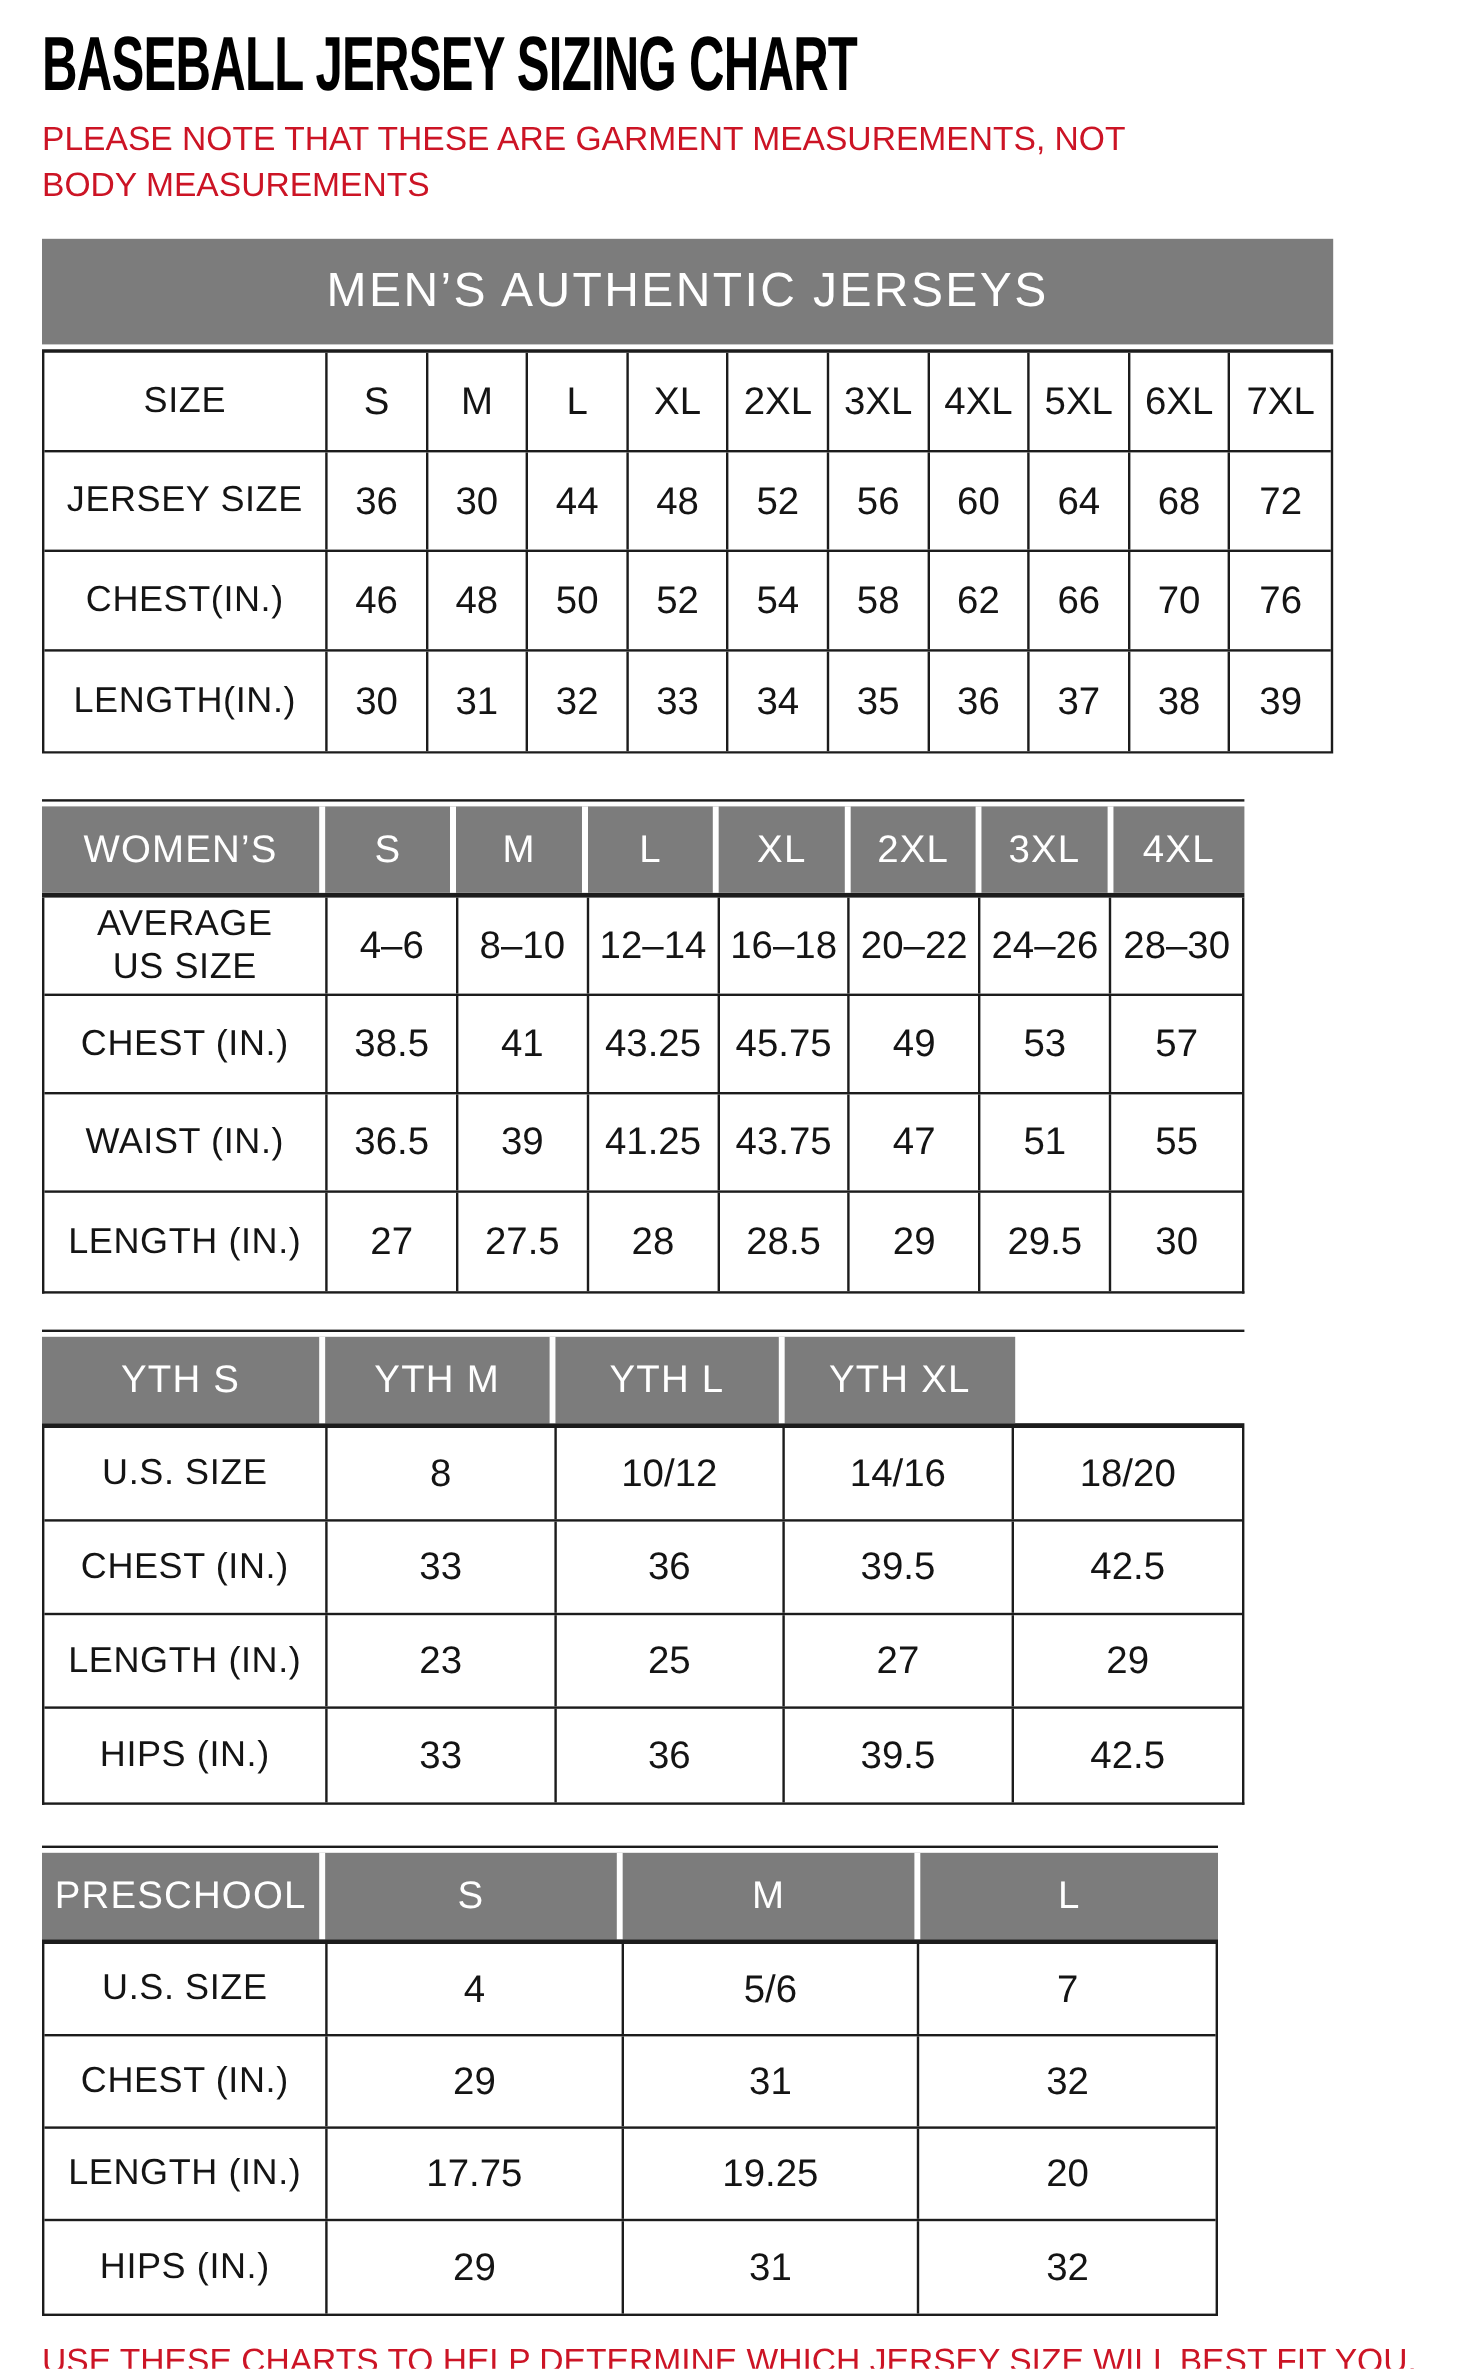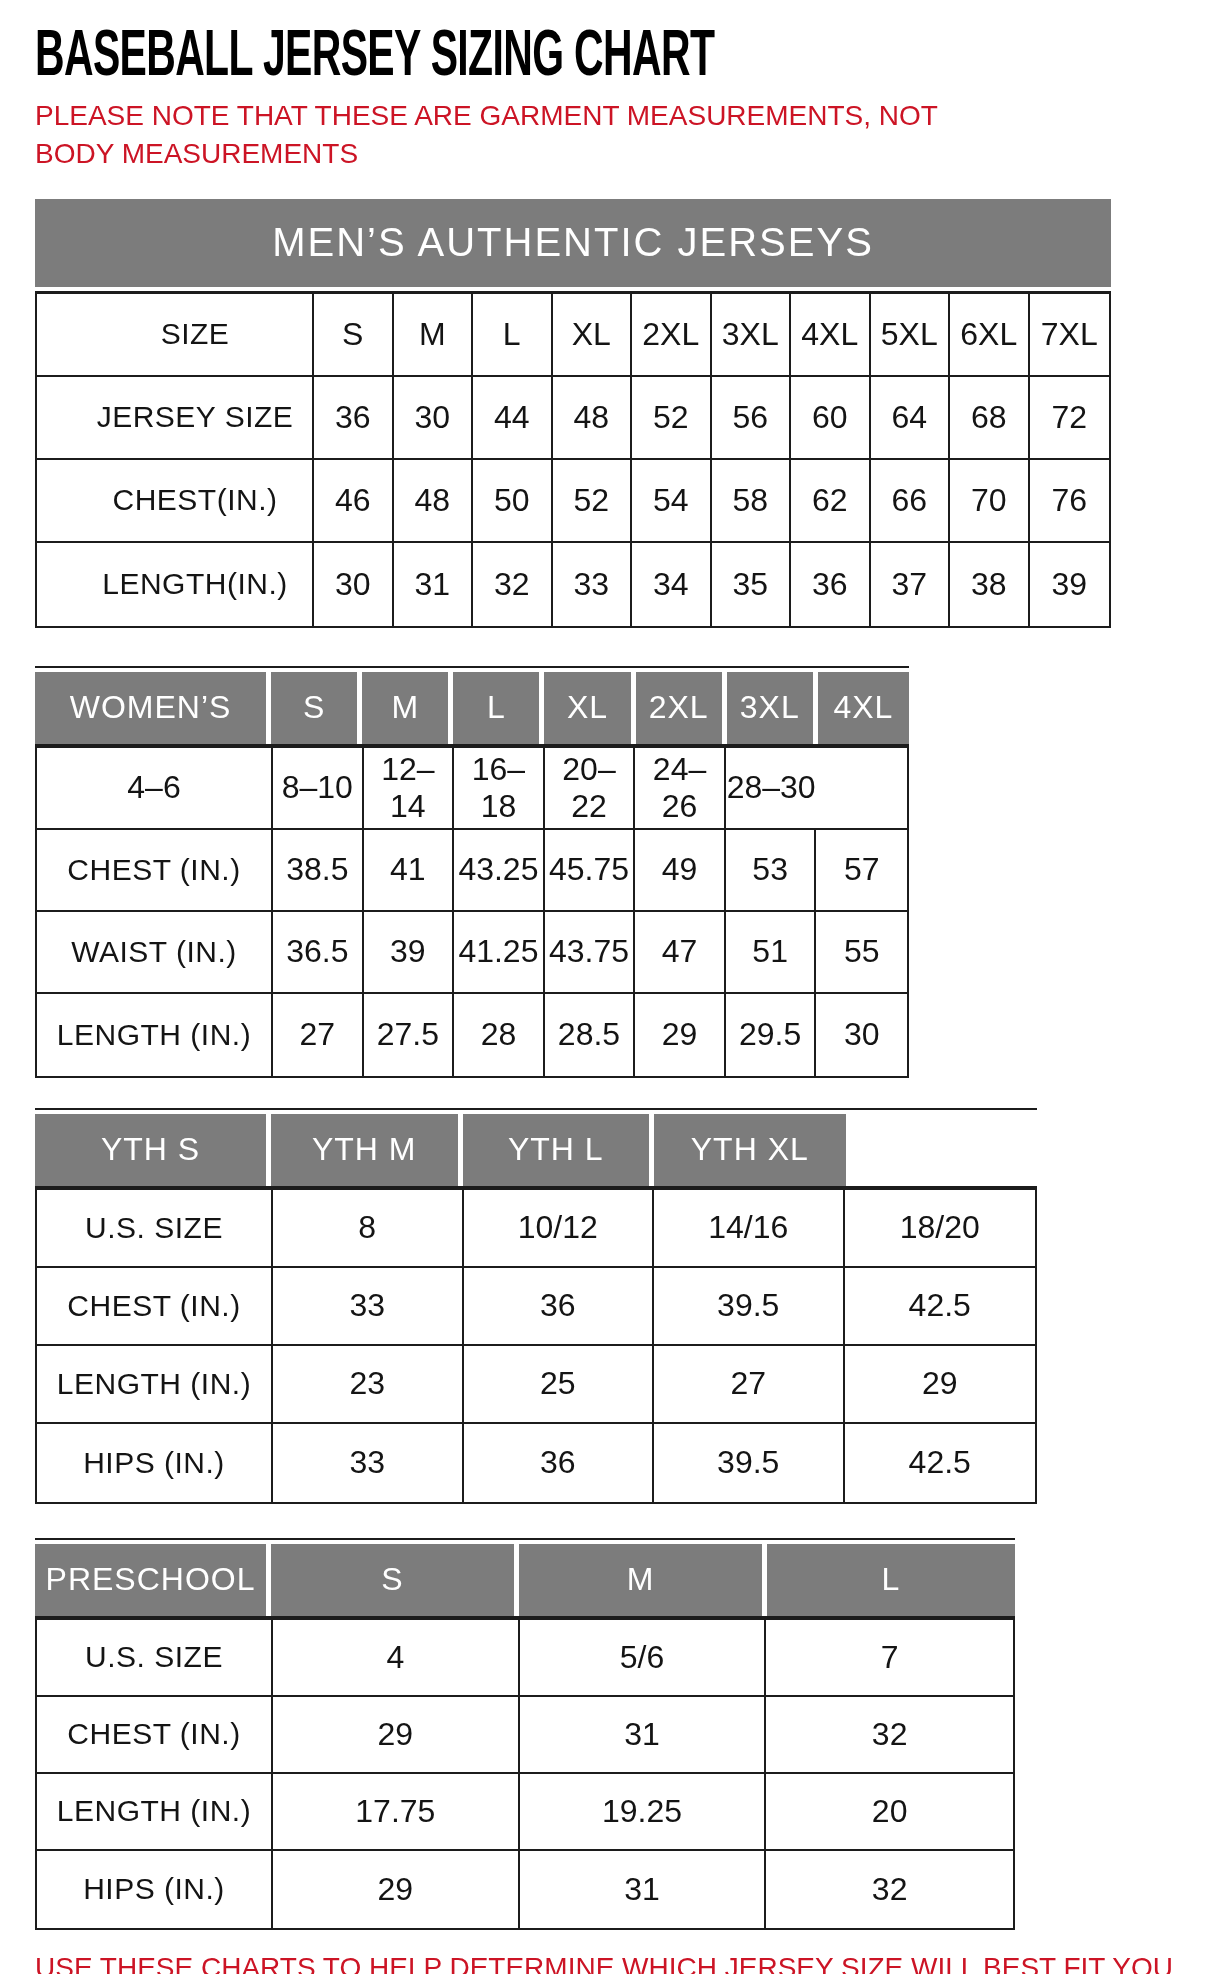--- a/index.html
+++ b/index.html
@@ -22,21 +22,21 @@
     transform:scaleX(0.64);transform-origin:left center;
     white-space:nowrap;
   }
   .note{
     margin-top:10px;max-width:930px;
     font-size:28px;line-height:1.35;font-weight:500;
     color:var(--accent-red);
   }
   .tbl{margin-top:34px;}
   .tbl.mens{margin-top:26px;width:1076px;}
-  .tbl.womens{width:874px;margin-top:38px;}
+  .tbl.womens{width:1002px;margin-top:38px;}
   .tbl.boys{width:1002px;margin-top:30px;}
   .tbl.preschool{width:980px;}
   .grid{display:grid;}
   .mens .grid{grid-template-columns:236px repeat(10,1fr);}
   .womens .grid{grid-template-columns:236px repeat(7,1fr);}
   .boys .grid{grid-template-columns:236px repeat(4,1fr);}
   .preschool .grid{grid-template-columns:236px repeat(3,1fr);}
   
   .banner{
     height:88px;background:var(--header-gray);
@@ -58,21 +58,21 @@
   }
   .hcell:last-child{border-right:none;}
   
   .tbody{
     border:2px solid var(--border-dark);
     border-top:none;
   }
   .mens .tbody{border-top:3px solid var(--border-dark);}
   .trow{border-bottom:2px solid var(--border-dark);}
   .trow:last-child{border-bottom:none;}
-  .mens .trow{height:83px;padding-left:41px;}
+  .mens .trow{height:83px;}
   .womens .trow{height:82px;}
   .boys .trow{height:78px;}
   .preschool .trow{height:77px;}
   .cell{
     display:flex;align-items:center;justify-content:center;
     border-right:2px solid var(--border-dark);
     font-size:32px;color:var(--text-black);
     text-align:center;
   }
   .cell:last-child{border-right:none;}
@@ -156,20 +156,22 @@
           <div class="hcell">S</div>
           <div class="hcell">M</div>
           <div class="hcell">L</div>
           <div class="hcell">XL</div>
           <div class="hcell">2XL</div>
           <div class="hcell">3XL</div>
           <div class="hcell">4XL</div>
         </div>
         <div class="tbody">
           <div class="trow grid">
+            <div class="cell lab">AVERAGE
+US SIZE</div>
             <div class="cell">4–6</div>
             <div class="cell">8–10</div>
             <div class="cell">12–14</div>
             <div class="cell">16–18</div>
             <div class="cell">20–22</div>
             <div class="cell">24–26</div>
             <div class="cell">28–30</div>
           </div>
           <div class="trow grid">
             <div class="cell lab">CHEST (IN.)</div>

